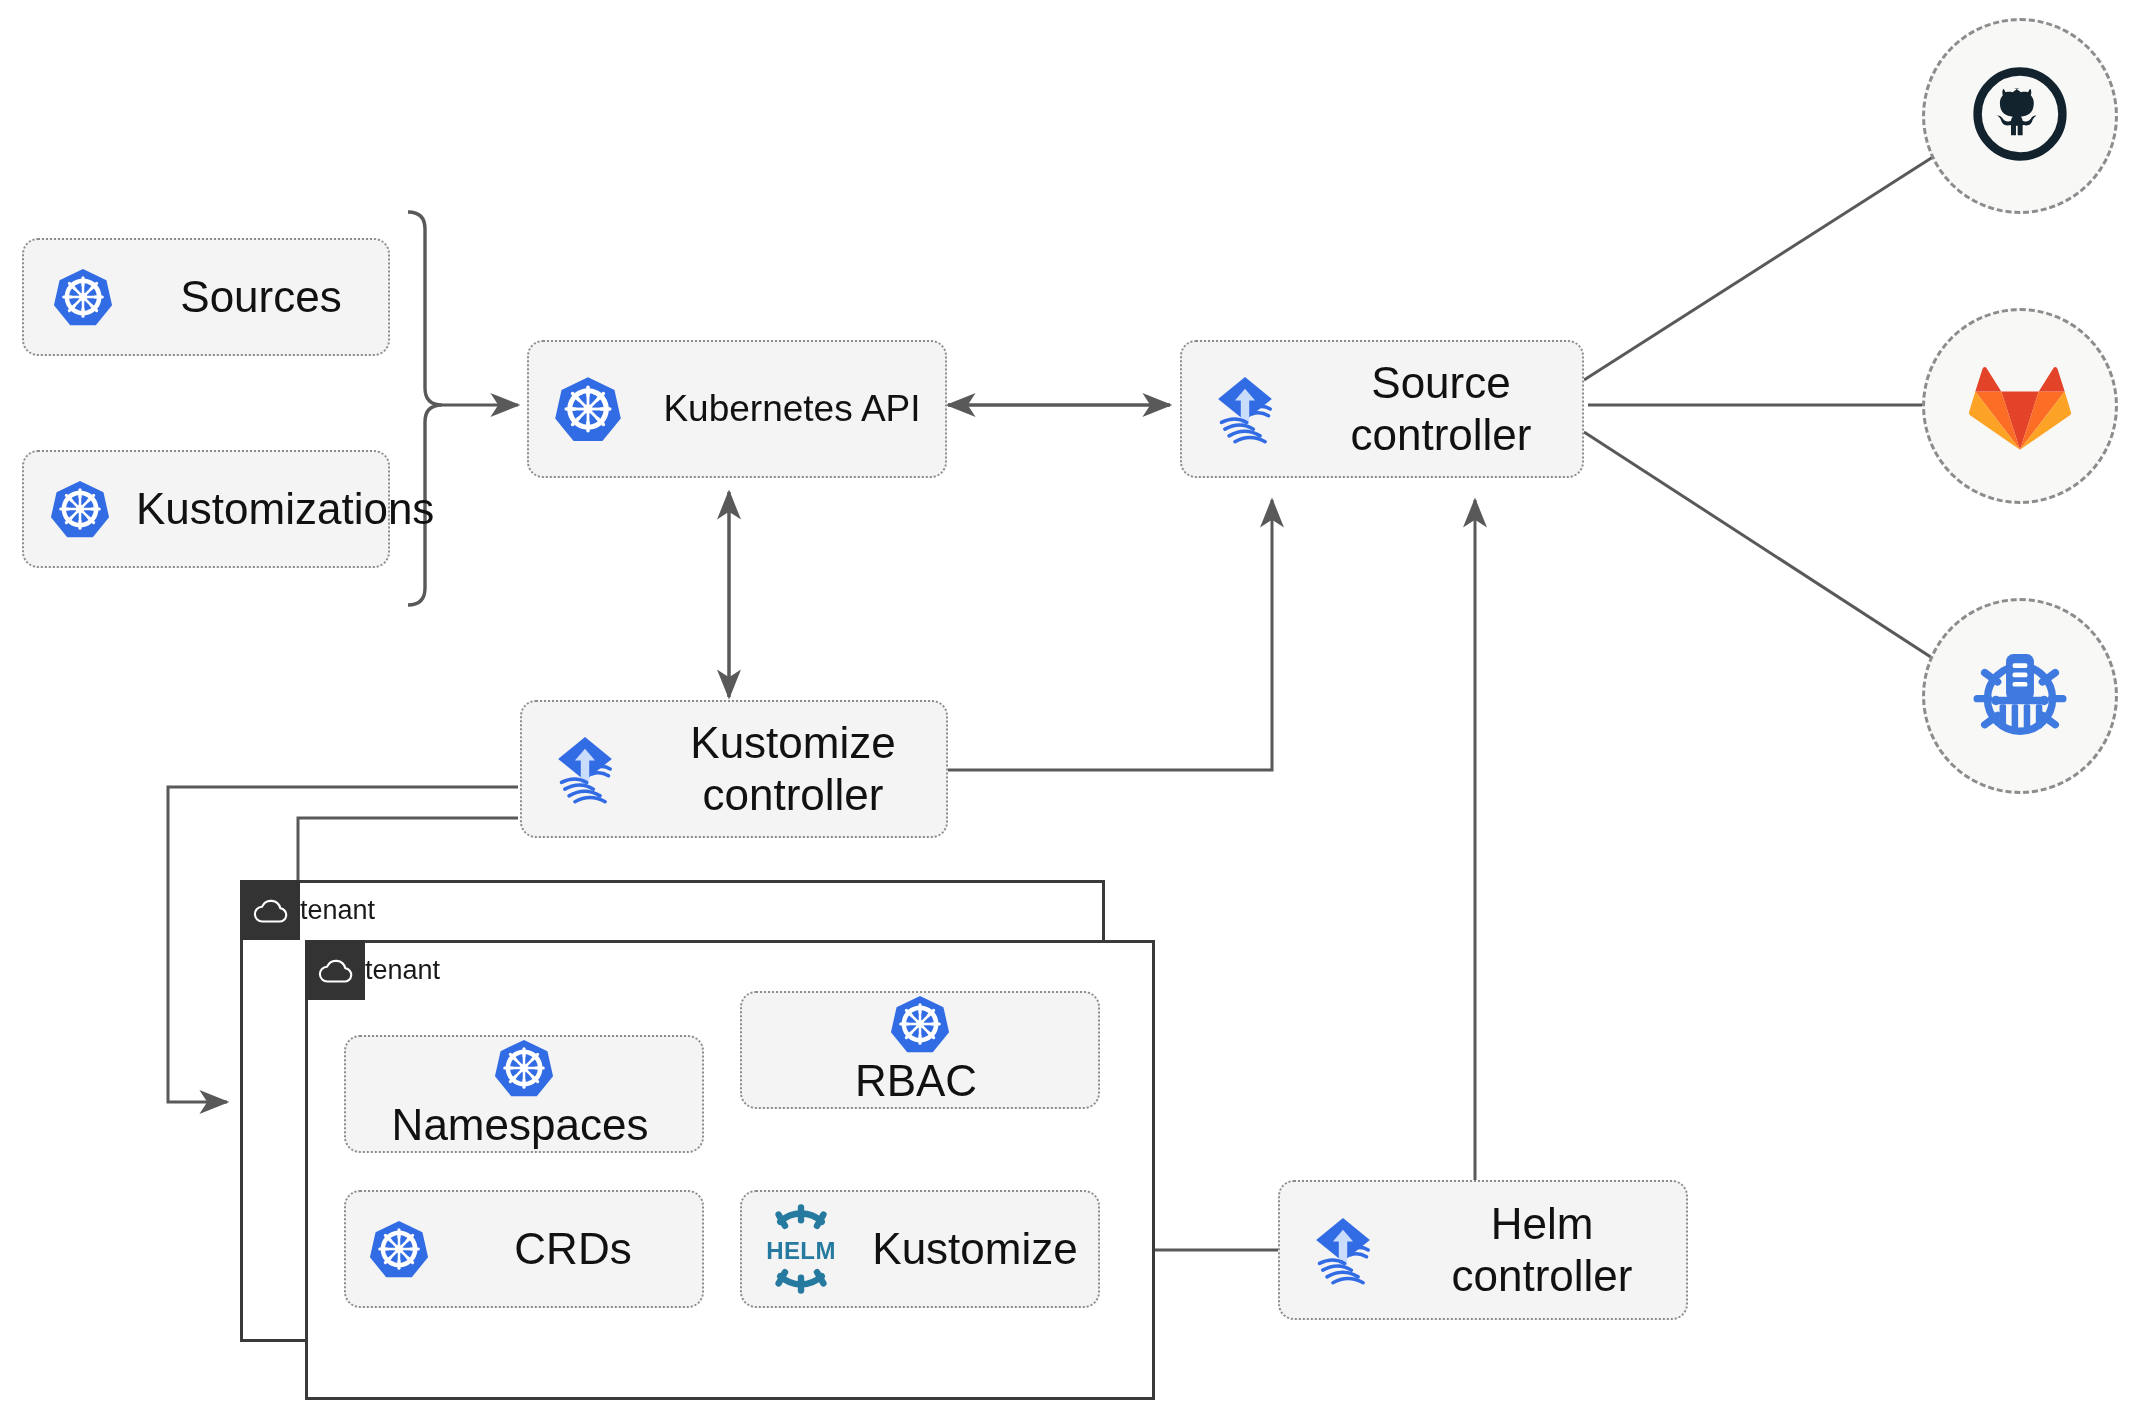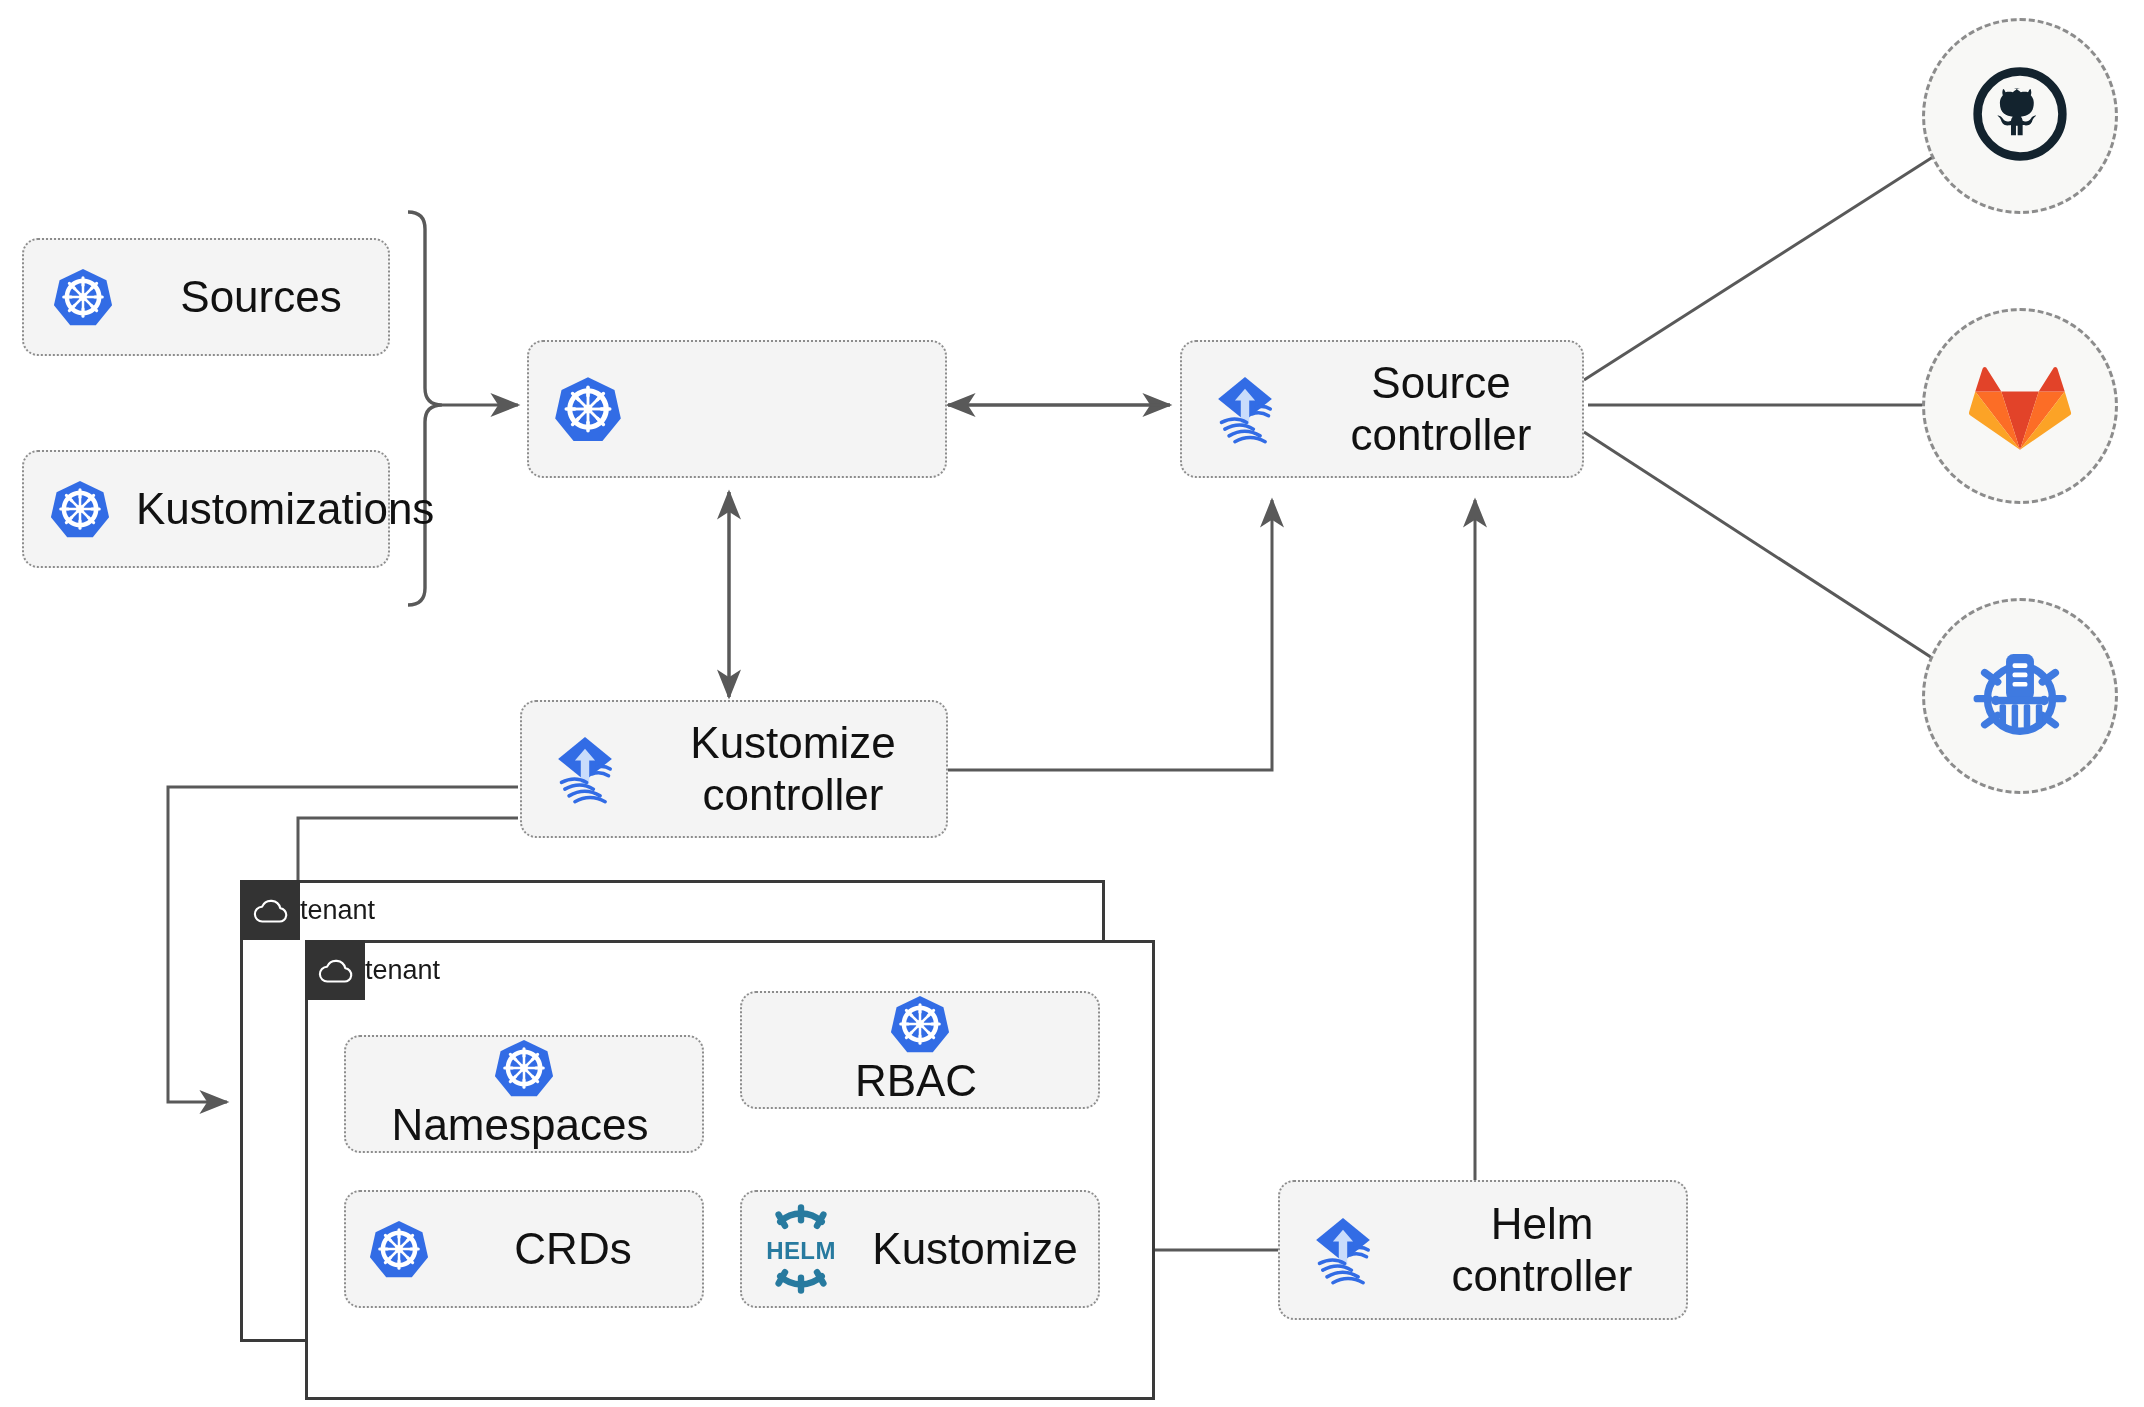--- a/index.html
+++ b/index.html
@@ -206,20 +206,21 @@
               <path d="M32 32 L47.5 32"></path>
             <path d="M32 32 L43 43"></path>
               <path d="M32 32 L32 47.5"></path>
               <path d="M32 32 L21 43"></path>
             <path d="M32 32 L16.5 32"></path>
               <path d="M32 32 L21 21"></path>
           </g>
         </g>
       </svg>
     </span>
+    <span class="lbl" style="font-size:37px;">Kubernetes API</span>
   </div>
 
   <div class="card" style="left:1180px;top:340px;width:404px;height:138px;">
     <span class="ico" style="width:126px;">
       <svg width="84" height="84" viewBox="0 0 100 100">
         <path d="M50 12 L82 38 L50 64 L18 38 Z" fill="#326CE5"></path>
         <path d="M50 26 L62 40 L55 40 L55 68 L45 68 L45 40 L38 40 Z" fill="#c9dcfb"></path>
         <g stroke="#326CE5" stroke-width="4.2" fill="none" stroke-linecap="round">
           <path d="M22 66 Q38 58 52 66"></path>
           <path d="M26 74 Q44 64 60 74"></path>

